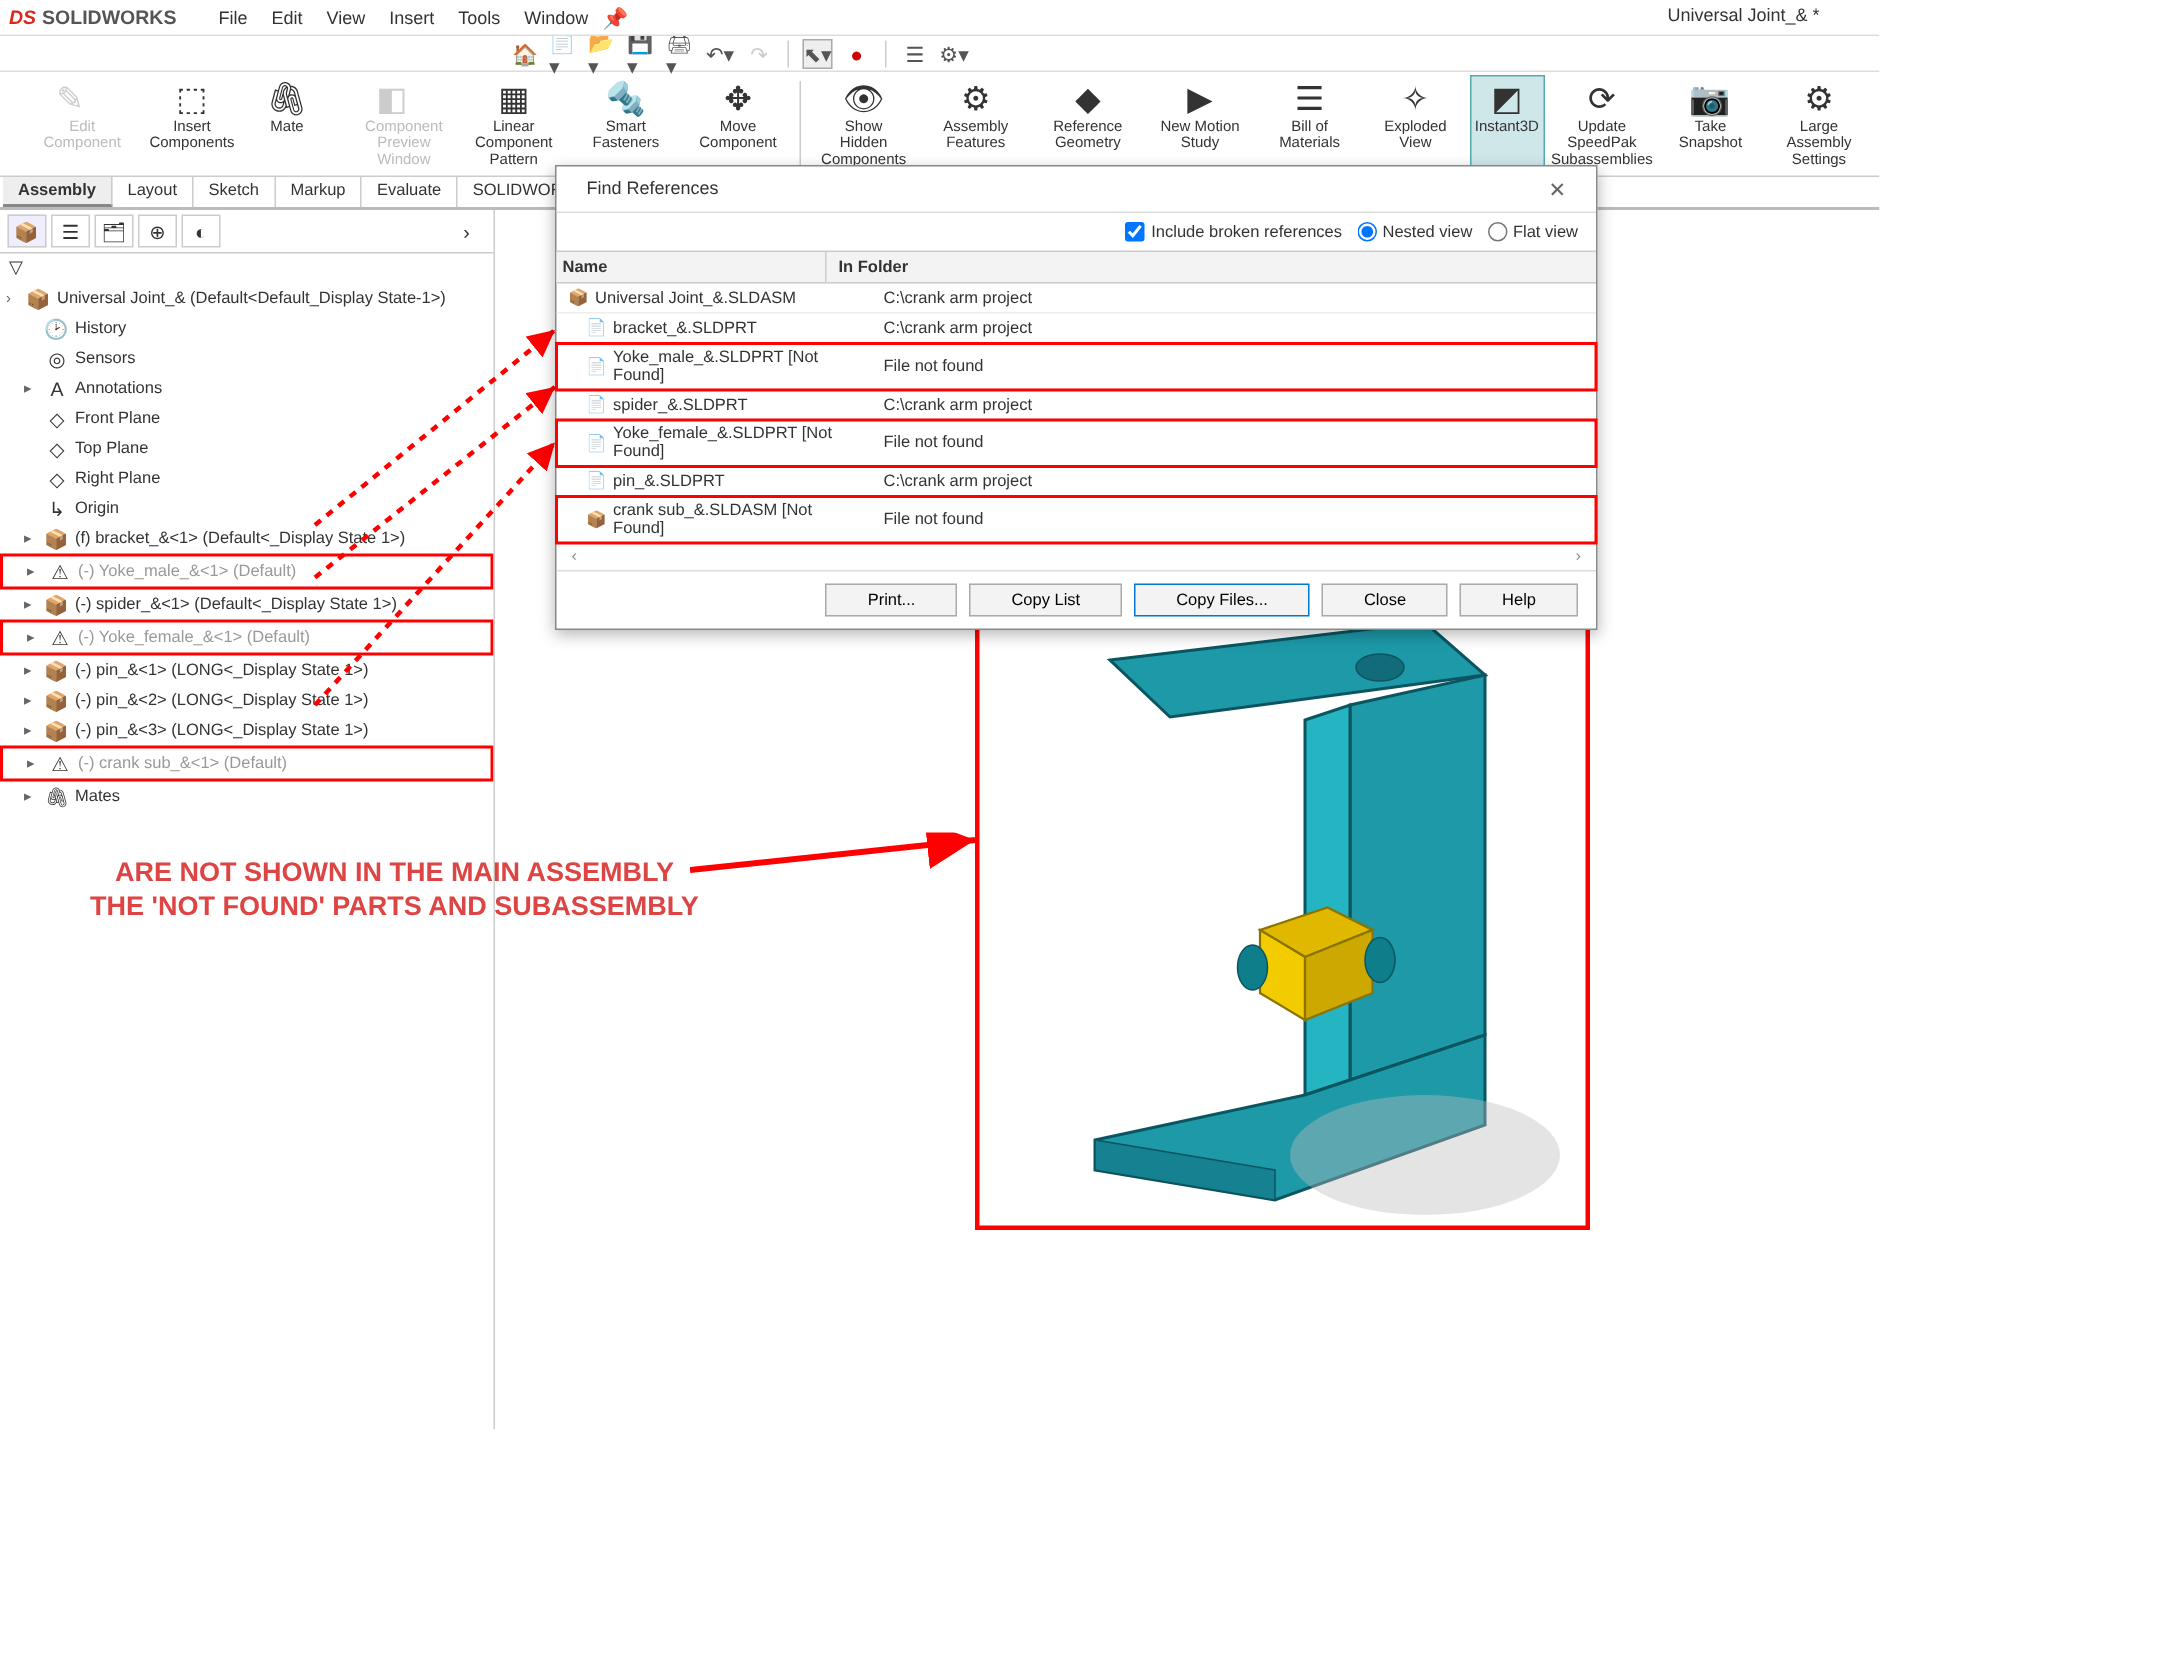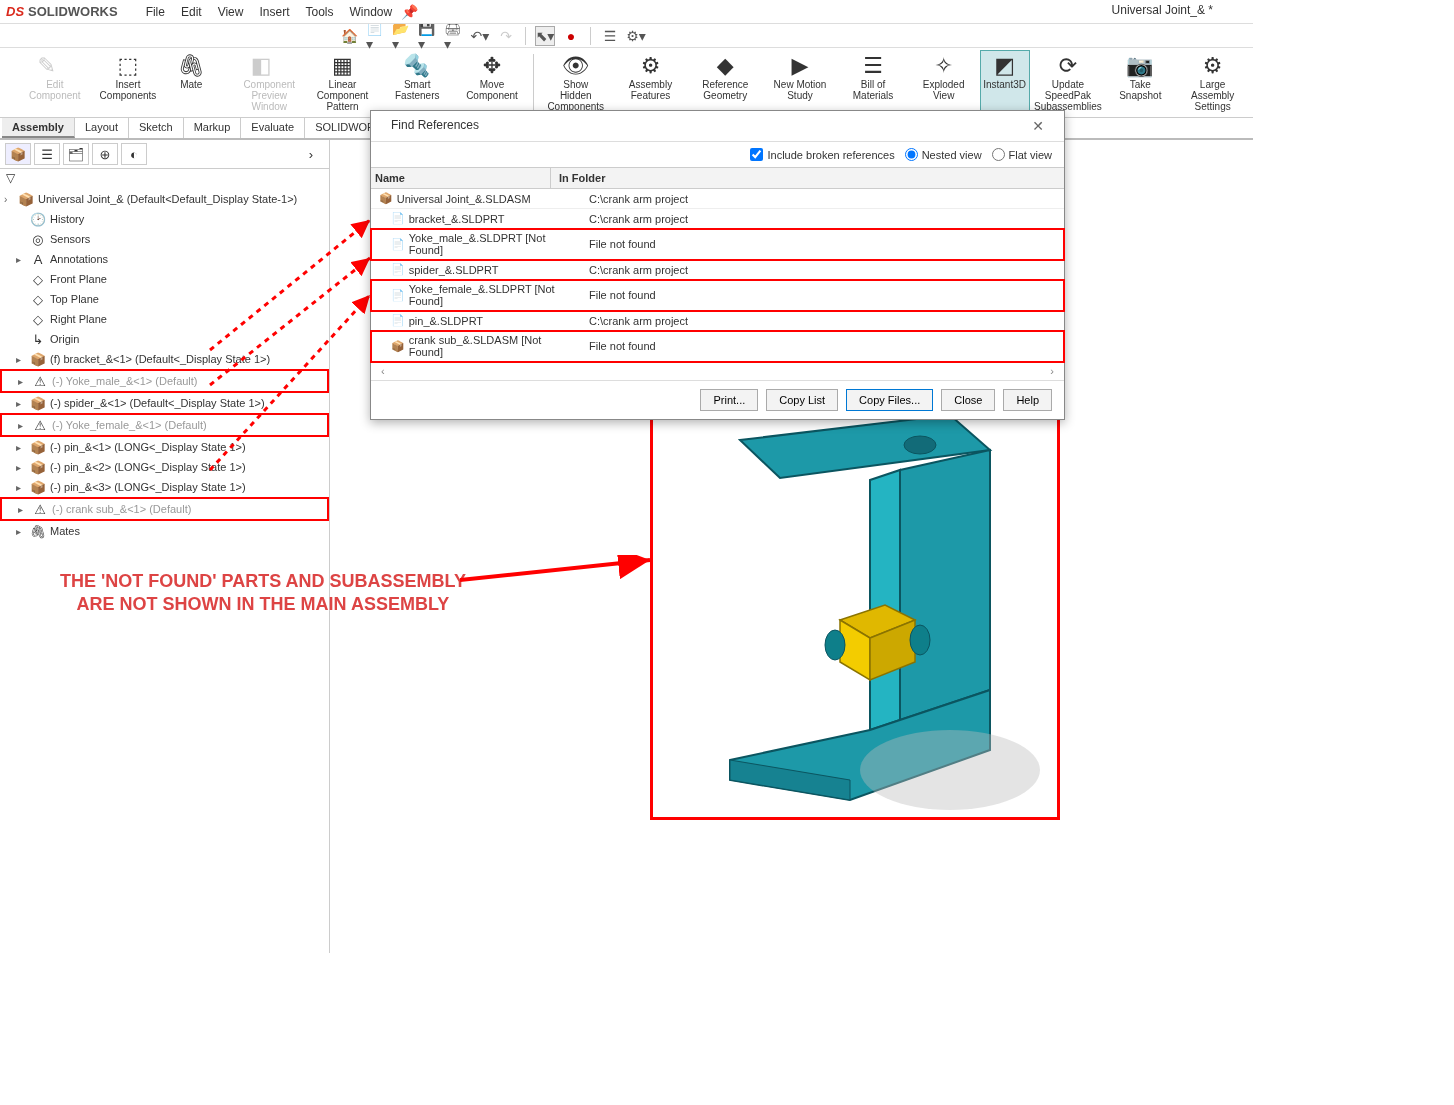--- a/index.html
+++ b/index.html
@@ -46,21 +46,21 @@
 .dlg-radio { display: flex; align-items: center; gap: 4px; }
 .dlg-table { width: 100%; border-top: 1px solid #ccc; }
 .dlg-th { display: flex; background: #f3f3f3; font-weight: 600; font-size: 11px; border-bottom: 1px solid #ccc; }
 .dlg-th .col1 { width: 180px; padding: 4px 4px; border-right: 1px solid #ccc; }
 .dlg-th .col2 { flex: 1; padding: 4px 8px; }
 .dlg-tr { display: flex; font-size: 11px; border-bottom: 1px solid #eee; align-items: center; }
 .dlg-tr .col1 { width: 210px; padding: 3px 8px; display: flex; align-items: center; gap: 4px; }
 .dlg-tr .col2 { flex: 1; padding: 3px 8px; }
 .dlg-tr.red-outline { outline: 2px solid red; outline-offset: -1px; }
 .dlg-footer { display: flex; justify-content: flex-end; gap: 8px; padding: 8px 12px; border-top: 1px solid #ddd; }
-.dlg-btn { border: 1px solid #aaa; background: #f3f3f3; padding: 4px 12px; font-size: 11px; cursor: pointer; }
+.dlg-btn { border: 1px solid #aaa; background: #f3f3f3; padding: 4px 27px; font-size: 11px; cursor: pointer; }
 .dlg-btn.primary { border: 1px solid #0078d4; }
 .scroll-hint { display: flex; justify-content: space-between; padding: 3px 10px; color: #888; font-size: 11px; }
 .annot-text { position: absolute; left: 60px; top: 570px; font-size: 18px; font-weight: bold; color: #d44; text-shadow: 1px 1px 1px #fff; line-height: 1.3; text-align: center; z-index: 5; }
 .arrow-svg { position: absolute; left: 200px; top: 210px; z-index: 6; pointer-events: none; }
 .model-box { position: absolute; left: 650px; top: 390px; width: 410px; height: 430px; border: 3px solid red; z-index: 3; }
 .model-svg { position: absolute; left: 670px; top: 400px; z-index: 2; }
 .arrow-annot { position: absolute; left: 460px; top: 555px; z-index: 6; pointer-events: none; }
 </style>
 </head>
 <body>
@@ -359,22 +359,22 @@
   <div class="dlg-footer">
     <button class="dlg-btn">Print...</button>
     <button class="dlg-btn">Copy List</button>
     <button class="dlg-btn primary">Copy Files...</button>
     <button class="dlg-btn">Close</button>
     <button class="dlg-btn">Help</button>
   </div>
 </div>
 
 <div class="annot-text">
+  <div>ARE NOT SHOWN IN THE MAIN ASSEMBLY</div>
   <div>THE 'NOT FOUND' PARTS AND SUBASSEMBLY</div>
-  <div>ARE NOT SHOWN IN THE MAIN ASSEMBLY</div>
 </div>
 
 <svg class="arrow-svg" width="250" height="300">
   <defs>
       <marker id="ah" markerWidth="8" markerHeight="8" refX="6" refY="3" orient="auto">
         <path d="M0,0 L6,3 L0,6 Z" fill="red"></path>
       </marker>
     </defs>
   <line x1="10" y1="140" x2="170" y2="10" stroke="red" stroke-width="3" stroke-dasharray="5,5" marker-end="url(#ah)"></line>
   <line x1="10" y1="175" x2="170" y2="48" stroke="red" stroke-width="3" stroke-dasharray="5,5" marker-end="url(#ah)"></line>

